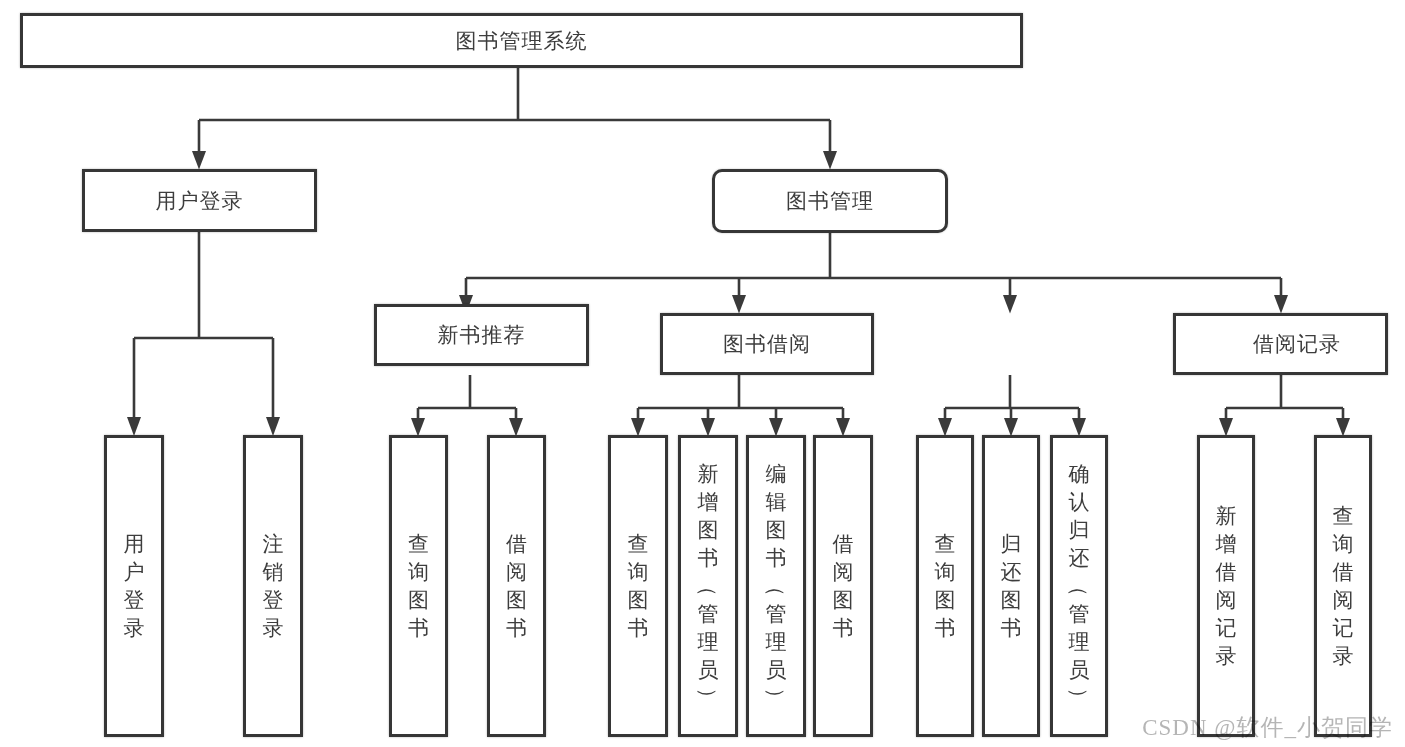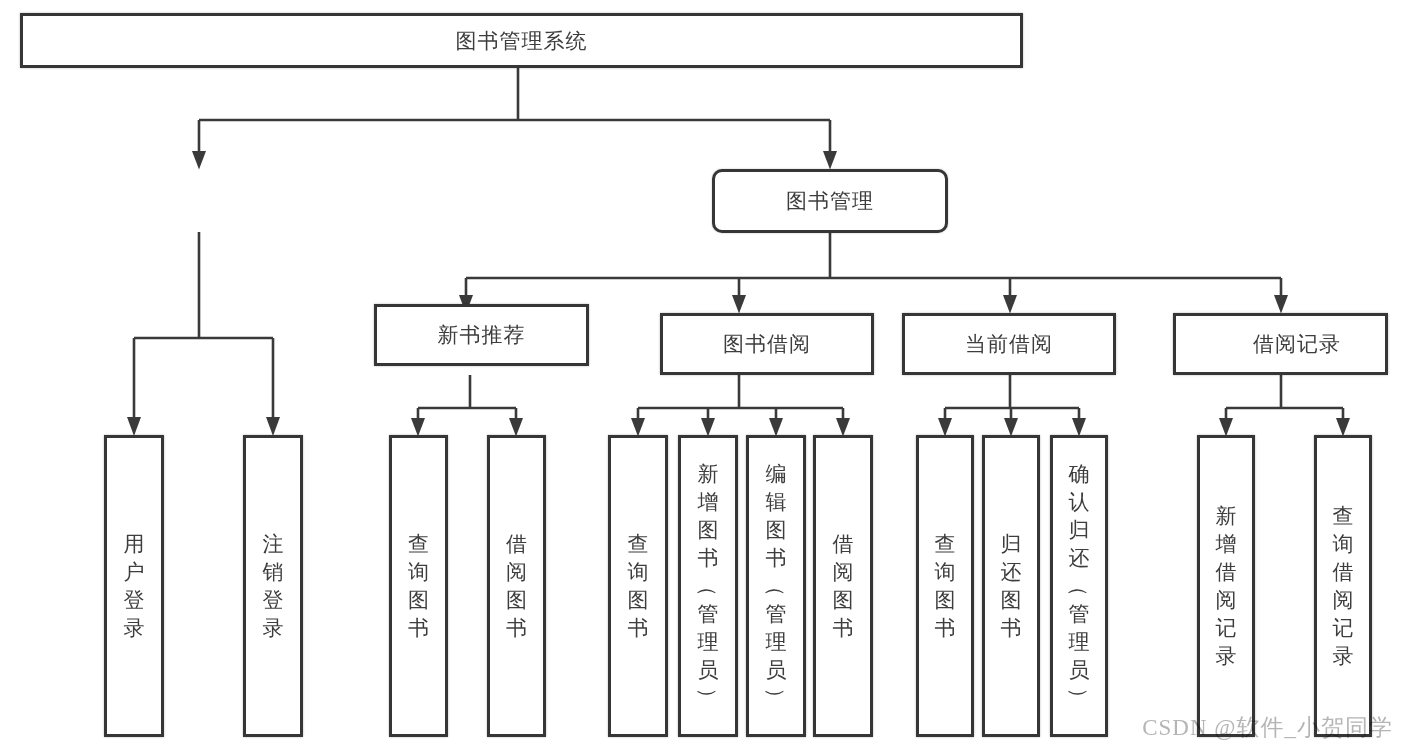--- a/index.html
+++ b/index.html
@@ -76,25 +76,25 @@
     <polygon points="1004,418 1018,418 1011,436.5"></polygon>
     <polygon points="1072,418 1086,418 1079,436.5"></polygon>
 
     <path d="M1281 375 V408 M1226 408 H1343 M1226 408 V420 M1343 408 V420"></path>
     <polygon points="1219,418 1233,418 1226,436.5"></polygon>
     <polygon points="1336,418 1350,418 1343,436.5"></polygon>
   </svg>
 
   <div class="hbox" style="left:20px;top:13px;width:1003px;height:55px;">图书管理系统</div>
 
+  <div class="hbox" style="left:82px;top:169px;width:235px;height:63px;">用户登录</div>
   <div class="hbox" style="left:712px;top:169px;width:236px;height:64px;border-radius:10px;">图书管理</div>
 
   <div class="hbox" style="left:362px;top:304px;width:215px;height:62px;margin-left:12px;">新书推荐</div>
   <div class="hbox" style="left:632px;top:313px;width:214px;height:62px;margin-left:28px;">图书借阅</div>
-  <div class="hbox" style="left:902px;top:313px;width:214px;height:62px;">当前借阅</div>
   <div class="hbox" style="left:1173px;top:313px;width:215px;height:62px;padding-left:33px;">借阅记录</div>
 
   <div class="vbox vtext" style="left:104px;width:60px;">
       <span class="vchar">用</span>
       <span class="vchar">户</span>
       <span class="vchar">登</span>
       <span class="vchar">录</span>
     </div>
   <div class="vbox vtext" style="left:243px;width:60px;">
       <span class="vchar">注</span>

